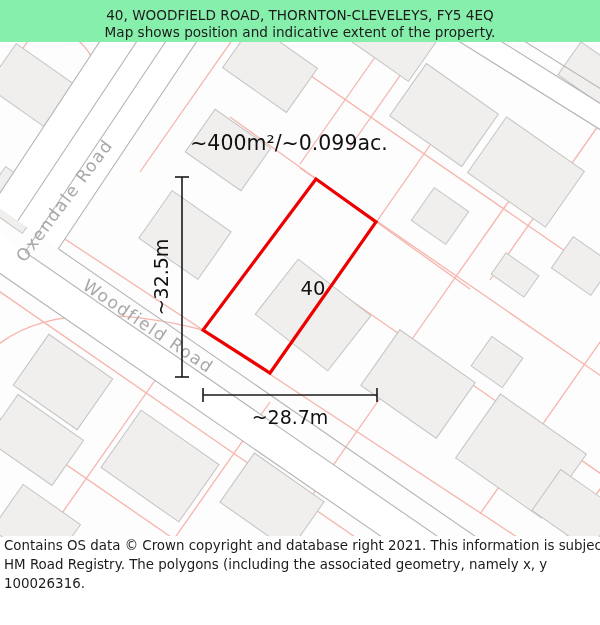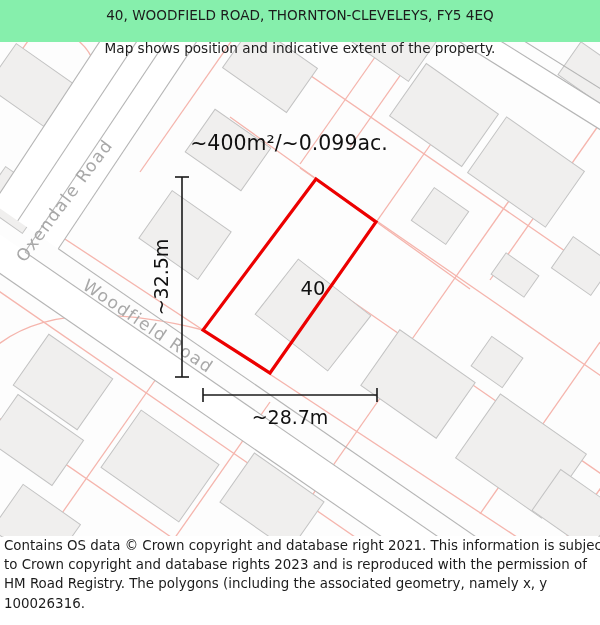--- a/index.html
+++ b/index.html
@@ -10,21 +10,21 @@
     color:#1c1c1c;
   }
   .header{
     position:absolute;top:0;left:0;width:600px;height:42px;
     text-align:center;background:#86efac;z-index:5;
   }
   .header .title{
     margin:0;padding-top:6px;font-size:13.6px;line-height:18px;font-weight:400;
   }
   .header .subtitle{
-    margin:16px;font-size:13.6px;line-height:17px;font-weight:400;
+    margin:0;font-size:13.6px;line-height:17px;font-weight:400;
   }
   .map{
     position:absolute;top:42px;left:0;width:600px;height:495px;
     overflow:hidden;background:#fdfdfd;
   }
   .map svg{display:block;}
   
   .pl{stroke:#f5b5ad;stroke-width:1.3;fill:none;}
   .bld{fill:#f0efee;stroke:#c3c3c3;stroke-width:1;}
   .roadfill{fill:#ffffff;stroke:none;}
@@ -141,16 +141,15 @@
     </g>
 
     <text class="areatext" text-anchor="middle" x="289" y="108">~400m²/~0.099ac.</text>
 
     <text class="plotnum" text-anchor="middle" x="313" y="253">40</text>
   </svg>
 </div>
 
 <div class="footer">
   <div>Contains OS data © Crown copyright and database right 2021. This information is subject</div>
-  <div>to Crown copyright and database rights 2023 and is reproduced with the permission of</div>
   <div>HM Road Registry. The polygons (including the associated geometry, namely x, y</div>
   <div>100026316.</div>
 </div>
 
 </body></html>

